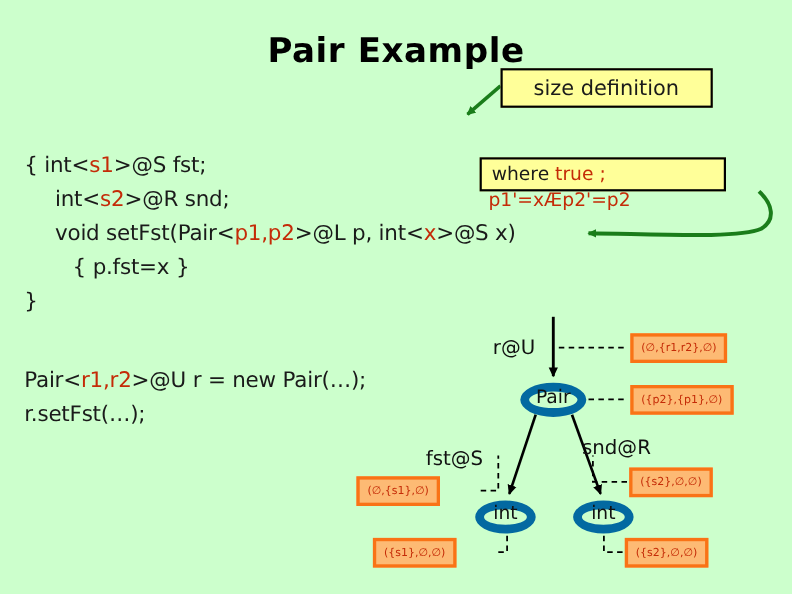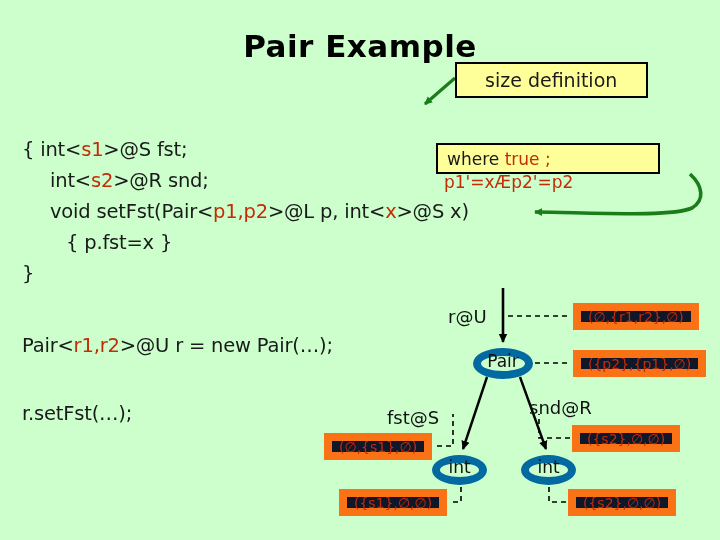--- a/index.html
+++ b/index.html
@@ -123,25 +123,25 @@
     font-size: 18px;
     color: #111;
     white-space: nowrap;
   }
   #lbl-ru   { left: 448px; top: 306px; }
   #lbl-fst  { left: 387px; top: 375px; margin-top: 32px; }
   #lbl-snd  { left: 529px; top: 397px; }
 
   .annot {
     position: absolute;
-    border: 8px solid #f97316;
-    background: #0f172a;
+    border: 3px solid #f97316;
+    background: #fdba74;
     box-sizing: border-box;
     font-family: "DejaVu Sans", sans-serif;
-    font-size: 14px;
+    font-size: 10px;
     color: #c42b07;
     display: flex;
     align-items: center;
     justify-content: center;
     white-space: nowrap;
     padding: 0 7px;
   }
   #annot-r     { left: 573px; top: 303px; height: 27px; }
   #annot-pair  { left: 573px; top: 350px; height: 27px; }
   #annot-snd   { left: 572px; top: 425px; height: 27px; }
@@ -233,21 +233,21 @@
   </div>
 
   <div class="code" style="left:22px; top:262px;">
     <span class="blk">}</span>
   </div>
 
   <div class="code" style="left:22px; top:334px;">
     <span class="blk">Pair&lt;</span><span class="red">r1,r2</span><span class="blk">&gt;@U r = new Pair(…);</span>
   </div>
 
-  <div class="code" style="left:22px; top:365px;margin-top:37px;">
+  <div class="code" style="left:22px; top:365px;">
     <span class="blk">r.setFst(…);</span>
   </div>
 
   <div class="callout" id="callout-size">
     <span>size definition</span>
   </div>
 
   <div class="callout" id="callout-where">
     <span class="blk">where</span>&nbsp;<span class="red">true ;</span>
   </div>

